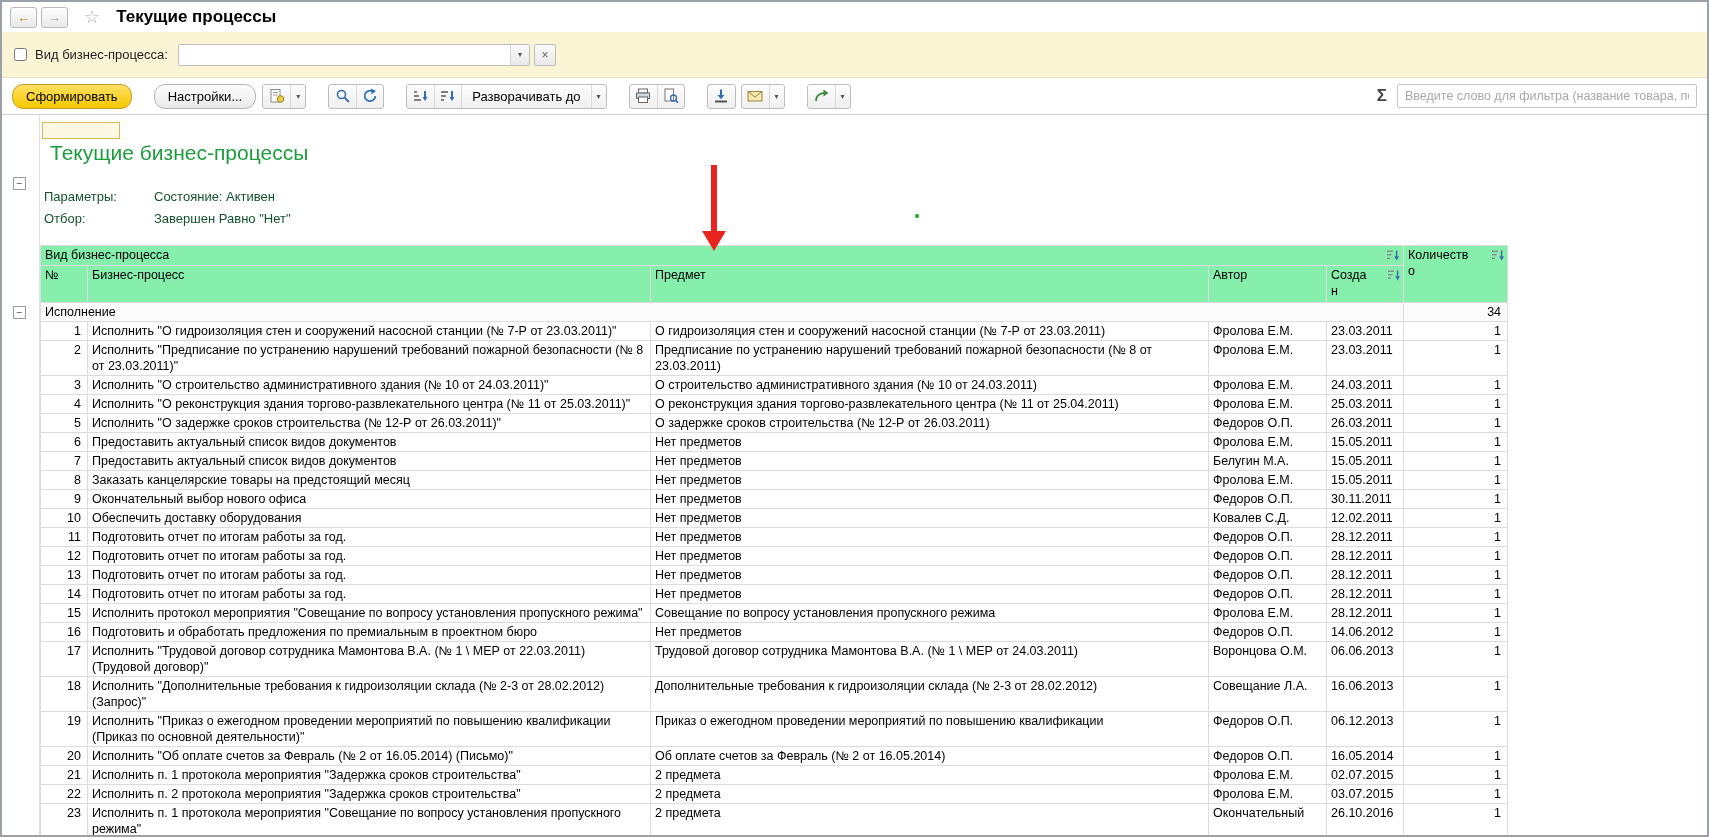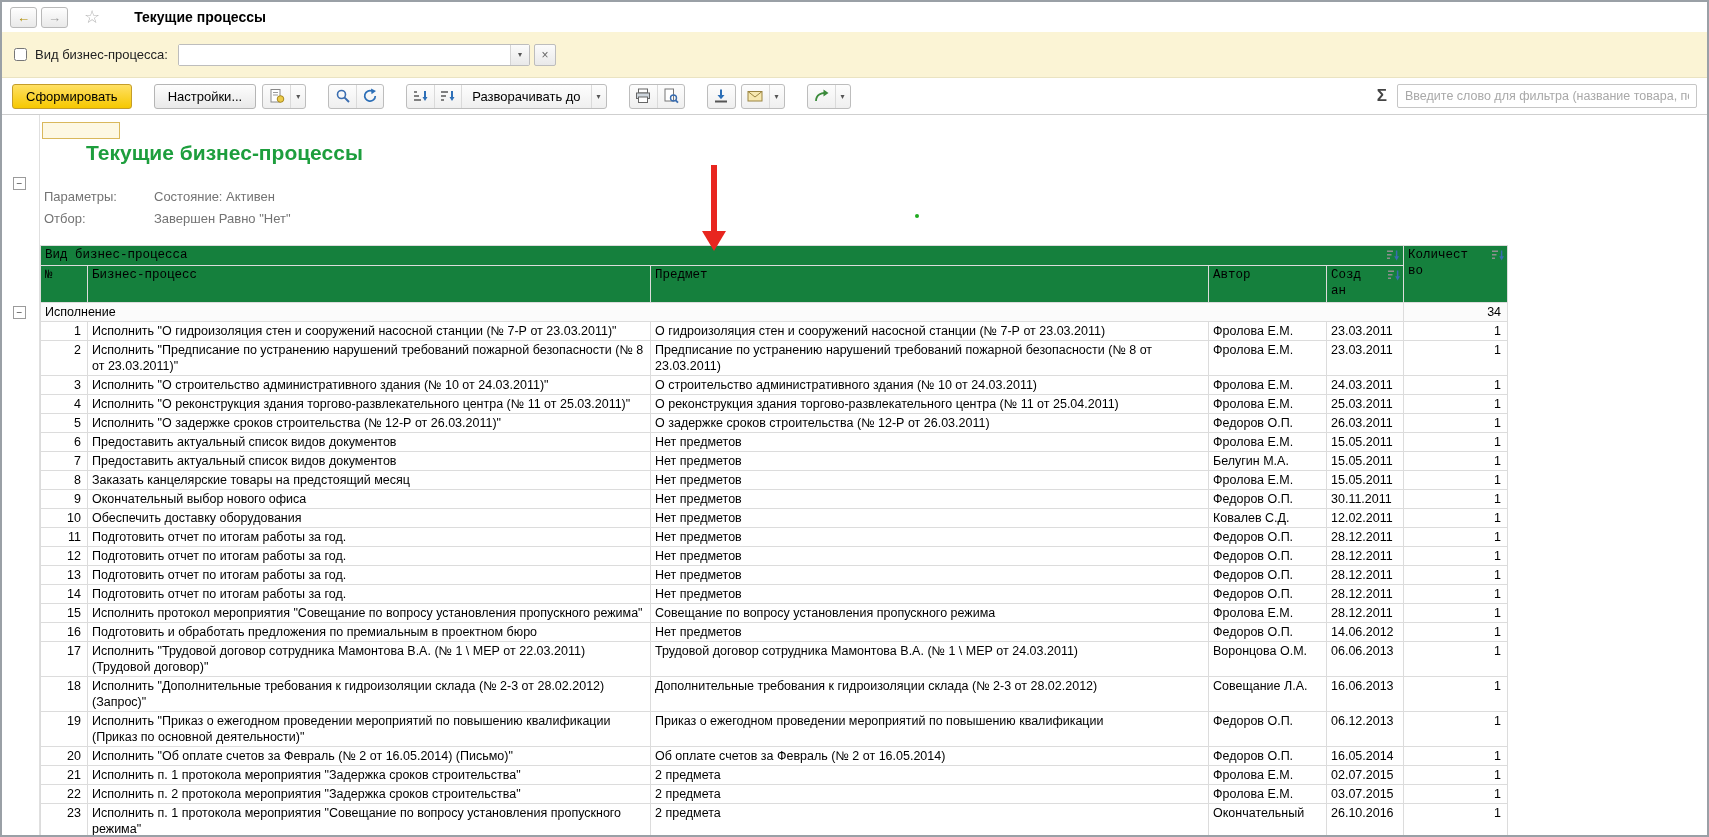--- a/index.html
+++ b/index.html
@@ -7,38 +7,38 @@
   .window { position:relative; width:1709px; height:837px; border:2px solid #9aa0a6; background:#fff; overflow:hidden; }
 
   
   .titlebar { height:30px; display:flex; align-items:center; padding:0 8px; background:#fff; }
   .nav-btn { width:27px; height:21px; border:1px solid #b9b9b9; border-radius:3px;
              background:linear-gradient(#fefefe,#e9e9e9); font-size:13px; line-height:17px;
              cursor:pointer; margin-right:4px; text-align:center; padding:0; }
   .nav-btn .arr-back { color:#b08d00; font-weight:bold; }
   .nav-btn .arr-fwd  { color:#9a9a9a; font-weight:bold; }
   .star { color:#b5b5b5; font-size:18px; margin:0 10px 0 12px; cursor:pointer; }
-  .page-title { font-size:14px; font-weight:bold; color:#000; margin-left:24px; }
+  .page-title { font-size:17px; font-weight:bold; color:#000; margin-left:6px; }
 
   
   .selbar { height:46px; background:#fbf4d5; border-bottom:1px solid #eae3c2;
             display:flex; align-items:center; padding:0 12px; }
   .selbar input[type=checkbox] { width:13px; height:13px; margin-right:8px; }
   .sel-label { font-size:13px; color:#222; margin-right:10px; }
   .combo { display:inline-flex; width:352px; height:22px; border:1px solid #bdbdbd; background:#fff; border-radius:2px; }
   .combo-input { flex:1; border:none; outline:none; font-size:13px; padding:0 6px; font-family:inherit; }
   .combo-dd { width:19px; border:none; border-left:1px solid #d4d4d4; background:linear-gradient(#fbfbfb,#e9e9e9);
               font-size:8px; color:#555; cursor:pointer; }
   .combo-clear { width:22px; height:22px; margin-left:4px; border:1px solid #bdbdbd; border-radius:2px;
                  background:linear-gradient(#fbfbfb,#e9e9e9); font-size:12px; color:#666; cursor:pointer; }
 
   
   .toolbar { height:37px; display:flex; align-items:center; padding:0 10px; background:#fff;
              border-bottom:1px solid #cfcfcf; }
-  .btn { height:25px; padding:0 13px; font-size:13px; border:1px solid #b5b5b5; border-radius:3px;
+  .btn { height:25px; padding:0 13px; font-size:13px; border:1px solid #b5b5b5; border-radius:11px;
          background:linear-gradient(#fdfdfd,#e9e9e9); cursor:pointer; font-family:inherit; }
   .btn-yellow { background:linear-gradient(#ffe064,#f6c800); border-color:#c49d2a; margin-right:22px; }
   .btn-settings { margin-right:6px; }
   .btn-group { display:inline-flex; align-items:stretch; height:25px; border:1px solid #bdbdbd; border-radius:3px;
                background:linear-gradient(#fdfdfd,#efefef); overflow:hidden; }
   .icon-btn { width:27px; border:none; background:transparent; display:flex; align-items:center;
               justify-content:center; cursor:pointer; padding:0; }
   .icon-btn + .icon-btn, .text-btn, .dd-btn { border-left:1px solid #dadada; }
   .dd-btn { width:15px; border-right:none; border-top:none; border-bottom:none; background:transparent;
             font-size:8px; color:#555; cursor:pointer; }
@@ -54,32 +54,32 @@
 
   
   .report { position:relative; height:732px; background:#fff; }
   .gutter-line { position:absolute; left:37px; top:0; bottom:0; width:1px; background:#e0e0e0; }
   .expander { position:absolute; width:13px; height:13px; border:1px solid #9b9b9b; background:#fff;
               font-size:10px; line-height:11px; text-align:center; color:#444; cursor:pointer; }
   .exp-1 { left:11px; top:62px; }
   .exp-2 { left:11px; top:191px; }
   .active-cell { position:absolute; left:40px; top:7px; width:78px; height:17px;
                  border:1px solid #d9b85c; background:#fdf8e3; }
-  .report-title { position:absolute; left:48px; top:26px; font-size:21px; font-weight:bold; color:#1d9e3d;margin-left:36px; }
-  .param-row { position:absolute; left:42px; font-size:13px; color:#737373; display:flex; }
+  .report-title { position:absolute; left:48px; top:26px; font-size:21px; font-weight:normal; color:#1d9e3d; }
+  .param-row { position:absolute; left:42px; font-size:13px; color:#14532d; display:flex; }
   .param-row .p-label { width:110px; }
   .p-params { top:74px; }
   .p-filter { top:96px;align-items:center; }
 
   
   table.grid { position:absolute; left:38px; top:130px; width:1467px; border-collapse:collapse;
                table-layout:fixed; font-size:12.5px; color:#000; }
   table.grid th, table.grid td { border:1px solid #dcdcdc; padding:1px 4px; vertical-align:top;
                text-align:left; font-weight:normal; line-height:16px; overflow:hidden; }
-  thead th { position:relative; background:#15803d;font-family:Liberation Mono, monospace; }
+  thead th { position:relative; background:#86efac; }
   .h-row1 th { height:20px; }
   .h-row2 th { height:37px; }
   .h-group-sort { position:absolute; right:3px; top:3px; }
   .sort-abs { position:absolute; right:2px; top:3px; }
   .count-text { display:inline-block; max-width:64px; word-break:break-all; }
   .created-text { display:inline-block; max-width:36px; word-break:break-all; }
   .c-num { text-align:right !important; padding-right:6px !important; }
   .c-count { text-align:right !important; padding-right:6px !important; }
   .group-row td { background:#fbfbfb; }
 

